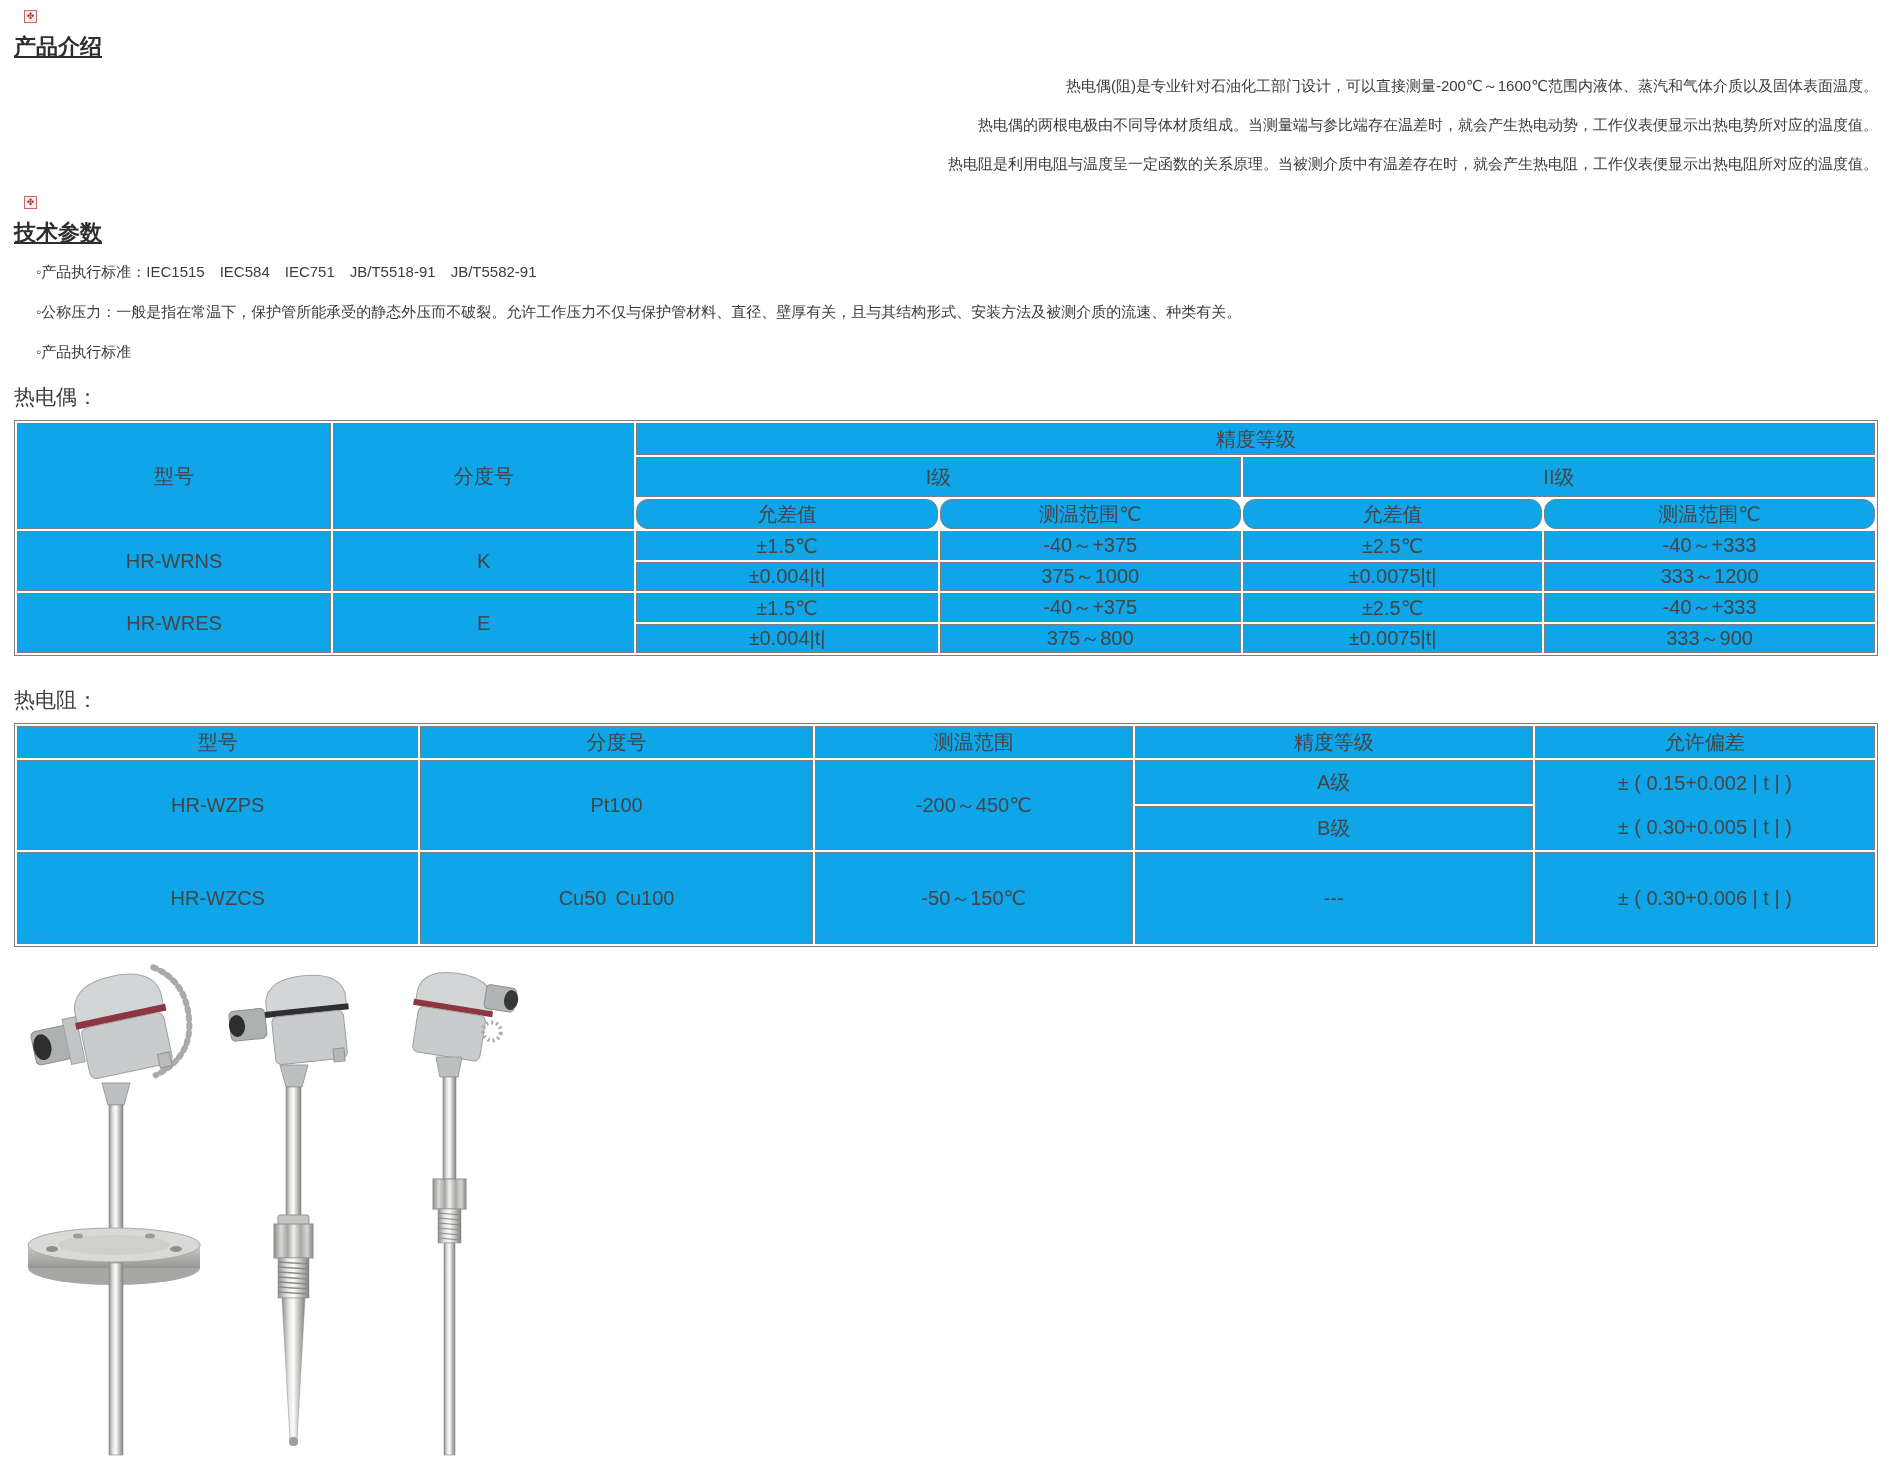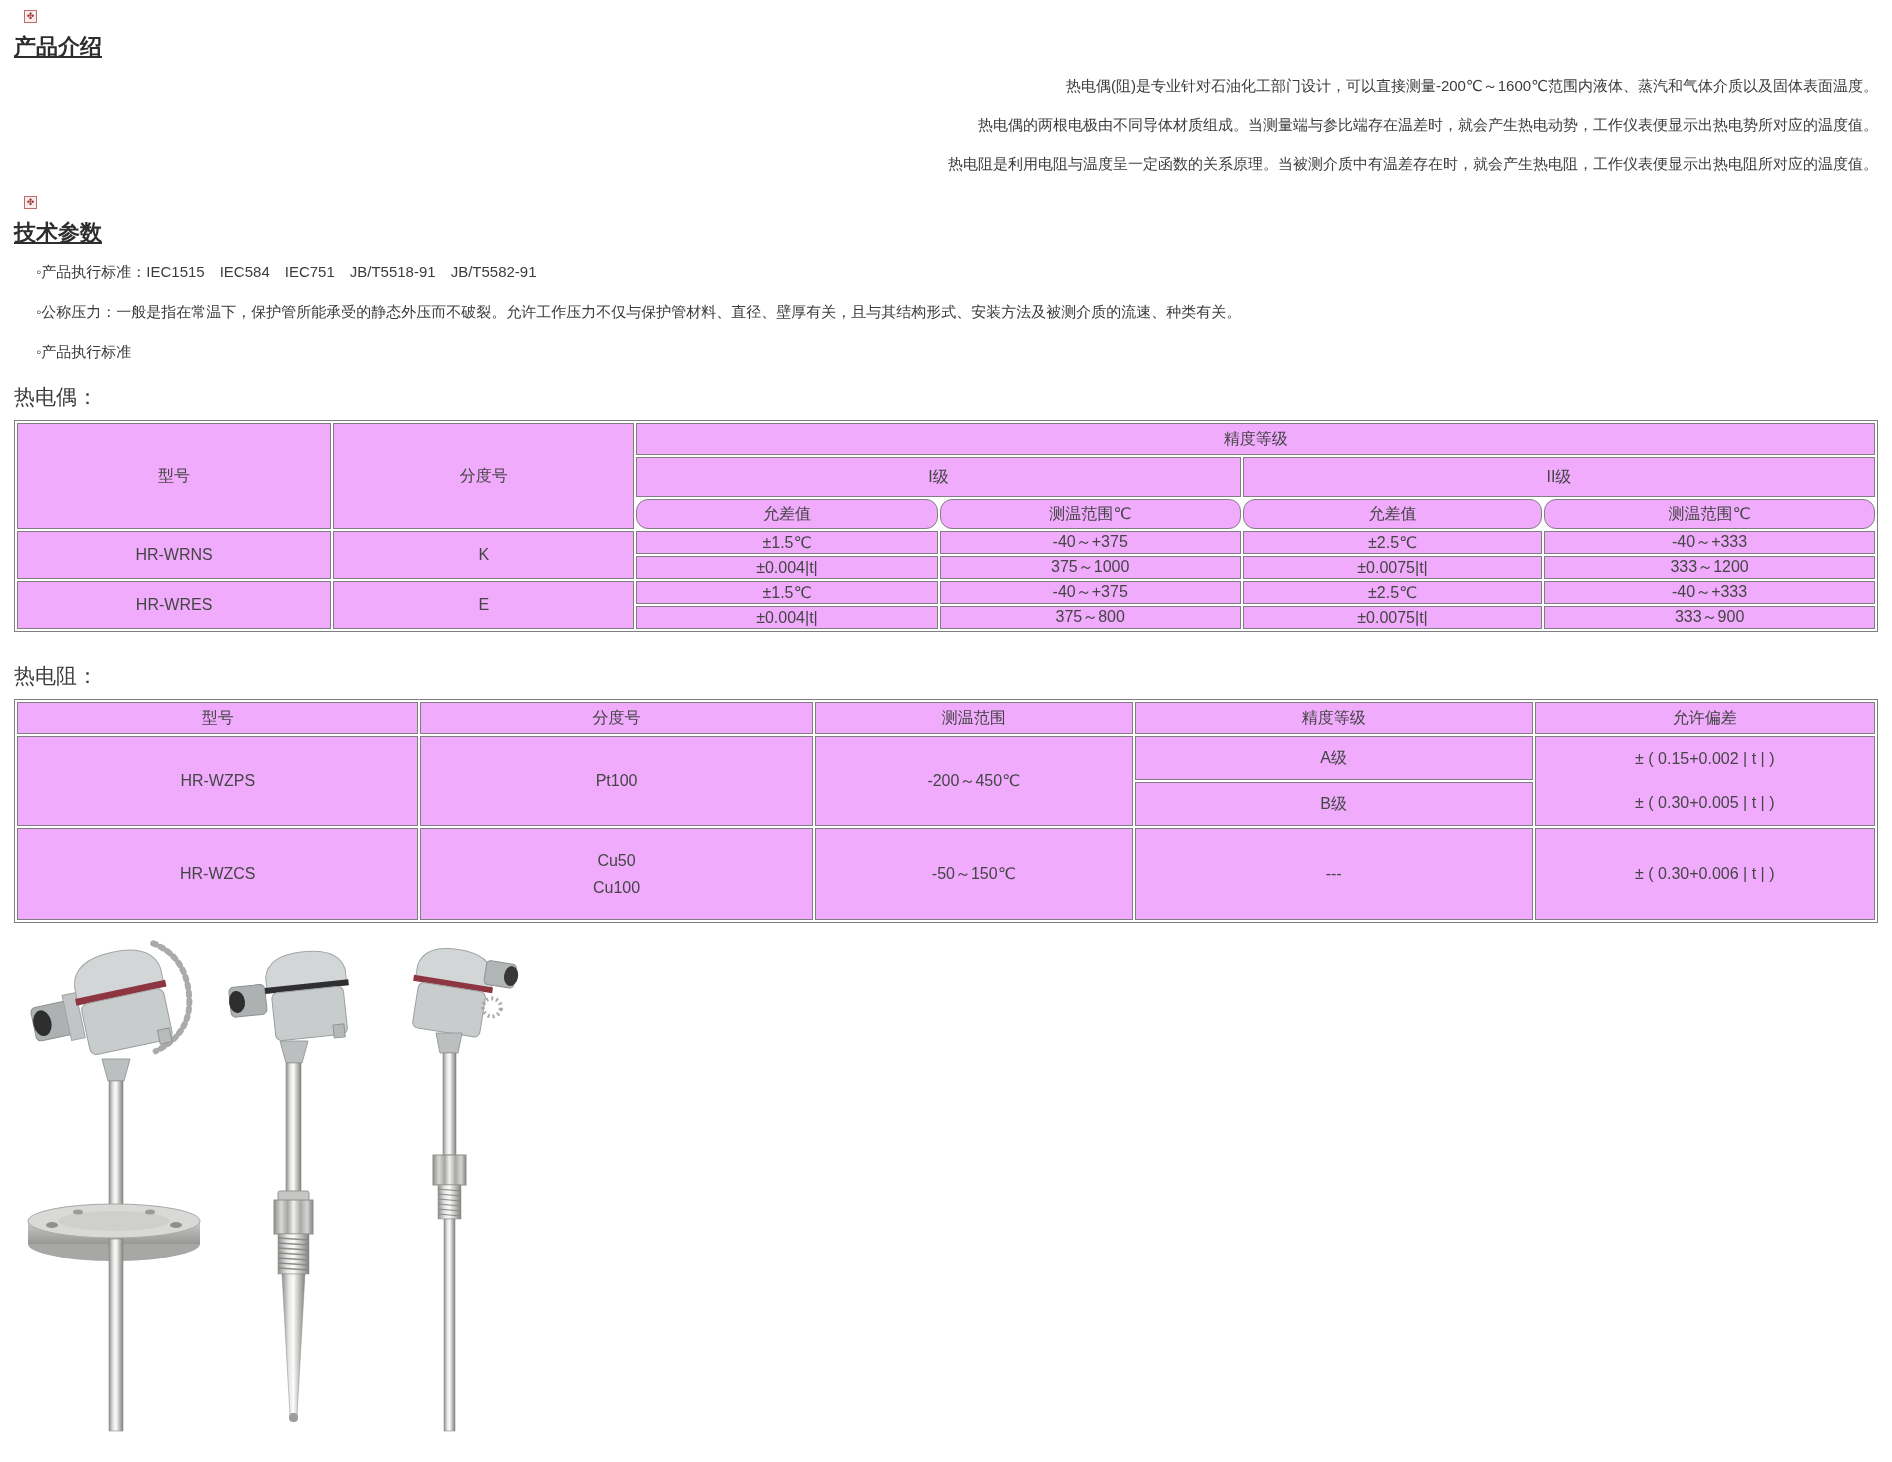--- a/index.html
+++ b/index.html
@@ -50,40 +50,40 @@
     border-collapse: separate;
     border-spacing: 2px;
     border: 1px solid #7f7f7f;
     background: #ffffff;
     table-layout: fixed;
   }
   table.spec-table td {
     border: 1px solid #7f7f7f;
     text-align: center;
     vertical-align: middle;
-    font-size: 16px;
+    font-size: 20px;
     color: #454545;
     padding: 0 4px;
-    background: #f0abfc;
+    background: #0ea5e9;
   }
   tr.tc-h1 td { height: 32px; }
   tr.tc-h2 td { height: 40px; }
   tr.tc-h3 td { height: 30px; border-radius: 12px; }
   tr.tc-d  td { height: 16px; }
 
   tr.rtd-h td { height: 32px; }
   tr.rtd-s td { height: 44px; }
   tr.rtd-b td { height: 92px; }
 
   .dev-cell div {
     height: 44px;
     display: flex; align-items: center; justify-content: center;
   }
   .two-line {
-    display: flex; flex-direction: column;
+    display: flex; flex-direction: row;
     align-items: center; justify-content: center;
     gap: 9px;
   }
   .products {
     display: flex;
     align-items: flex-start;
     margin-top: 16px;
   }
   .product { flex: 0 0 auto; }
 </style>

